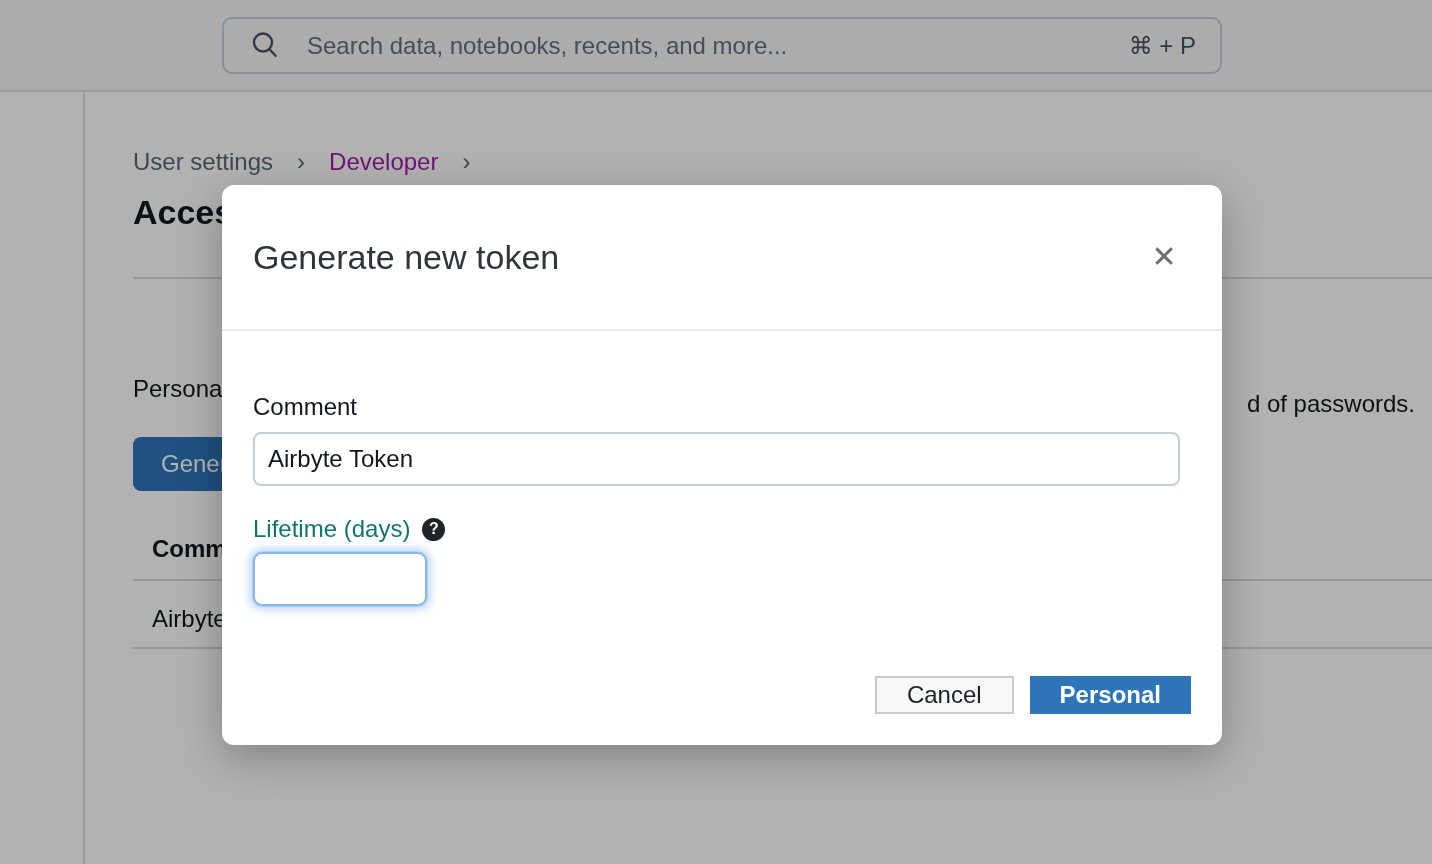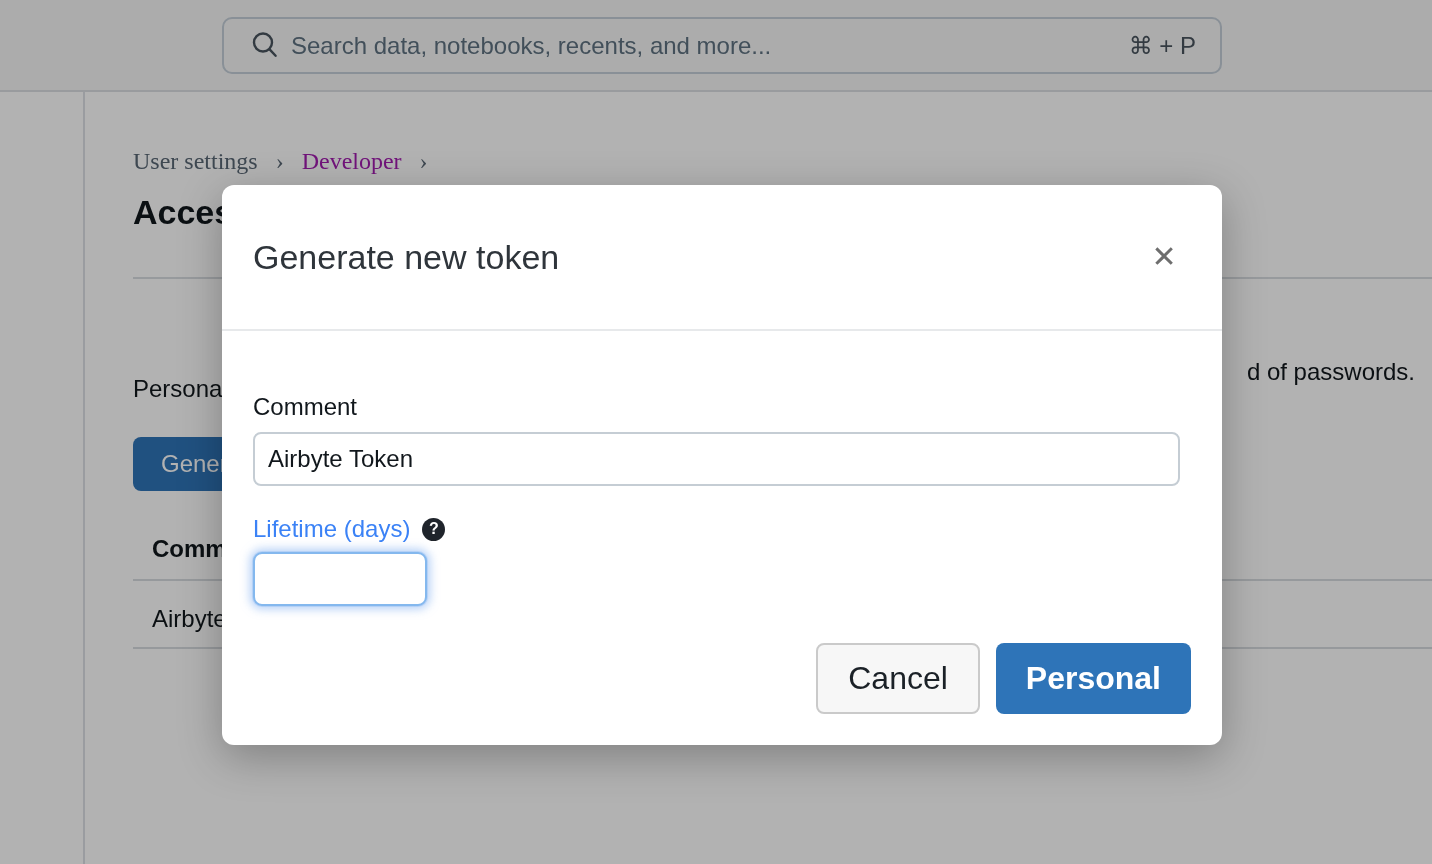--- a/index.html
+++ b/index.html
@@ -2,60 +2,60 @@
 <html><head>
 <meta charset="utf-8">
 <style>
   * { margin:0; padding:0; box-sizing:border-box; }
   html,body { width:1432px; height:864px; }
   body { font-family:"Liberation Sans","DejaVu Sans",sans-serif; color:#11171C; }
   .page { position:relative; width:1432px; height:864px; background:#ffffff; overflow:hidden; }
 
   
   .topbar { position:absolute; top:0; left:0; right:0; height:92px; background:#f6f7f7; border-bottom:2px solid #dbdfe2; }
-  .searchbar { position:absolute; left:222px; top:17px; width:1000px; height:57px; border:2px solid #c4ced8; border-radius:10px; display:flex; align-items:center; padding:0 24px 0 26px; gap:10px; background:transparent; }
+  .searchbar { position:absolute; left:222px; top:17px; width:1000px; height:57px; border:2px solid #c4ced8; border-radius:10px; display:flex; align-items:center; padding:0 24px 0 26px; gap:26px; background:transparent; }
   .searchbar svg { flex:0 0 auto; }
   .search-input { flex:1; border:none; outline:none; background:transparent; font-family:inherit; font-size:24px; color:#39434d; }
   .search-input::placeholder { color:#5F7281; opacity:1; }
   .search-shortcut { font-size:24px; color:#49545E; white-space:nowrap; }
 
   
   .side-divider { position:absolute; left:83px; top:92px; bottom:0; width:2px; background:#dde0e5; }
 
   
-  .breadcrumb { position:absolute; left:133px; top:148px; font-size:24px; display:flex; align-items:center; gap:18px; white-space:nowrap;font-family:Liberation Serif, serif; }
+  .breadcrumb { position:absolute; left:133px; top:148px; font-size:24px; display:flex; align-items:center; gap:24px; white-space:nowrap; }
   .crumb { color:#596775; text-decoration:none; cursor:pointer; }
   .crumb.link { color:#a21caf; }
   .crumb-sep { color:#596775; font-size:24px; }
   .page-title { position:absolute; left:133px; top:193px; font-size:34px; font-weight:700; color:#11171C; white-space:nowrap; }
   .rule-title { position:absolute; left:133px; right:0; top:277px; height:2px; background:#d9dde1; }
   .page-desc { position:absolute; left:133px; top:375px; width:1089px; font-size:24px; color:#11171C; white-space:nowrap; overflow:hidden; }
-  .page-desc-end { position:absolute; right:17px; top:358px; font-size:24px; color:#11171C; white-space:nowrap;text-align:center; }
+  .page-desc-end { position:absolute; right:17px; top:390px; font-size:24px; color:#11171C; white-space:nowrap;text-align:center; }
   .page-generate-btn { position:absolute; left:133px; top:437px; height:54px; padding:0 28px; background:#2E74B8; color:#ffffff; border:none; border-radius:8px; font-family:inherit; font-size:24px; display:flex; align-items:center; white-space:nowrap; cursor:pointer; }
   .table-head-cell { position:absolute; left:152px; top:535px; font-size:24px; font-weight:700; color:#11171C; white-space:nowrap; }
   .table-head-border { position:absolute; left:133px; right:0; top:579px; height:2px; background:#d7dce0; }
   .table-cell { position:absolute; left:152px; top:605px; font-size:24px; color:#11171C; white-space:nowrap; }
   .table-row-border { position:absolute; left:133px; right:0; top:647px; height:2px; background:#d7dce0; }
 
   
   .overlay { position:absolute; inset:0; background:rgba(0,0,0,0.30); }
   .modal { position:absolute; left:222px; top:185px; width:1000px; height:560px; background:#ffffff; border-radius:12px; box-shadow:0 12px 44px rgba(0,0,0,0.28); }
   .modal-header { position:absolute; top:0; left:0; right:0; height:146px; border-bottom:2px solid #e7e9eb; display:flex; align-items:center; padding:0 36px 0 31px; }
   .modal-title { flex:1; font-size:34px; font-weight:400; color:#2F353B; white-space:nowrap; }
   .modal-close { width:44px; height:44px; border:none; background:transparent; font-size:30px; line-height:44px; color:#6E6E6E; cursor:pointer; font-family:inherit; text-align:center; }
   .modal-body { position:absolute; top:146px; left:31px; right:42px; }
   .field-label { display:block; margin-top:62px; font-size:24px; color:#11171C; }
   .comment-input { display:block; margin-top:11px; width:100%; height:54px; border:2px solid #c5cdd4; border-radius:8px; font-family:inherit; font-size:24px; color:#11171C; padding:0 13px; outline:none; background:#fff; }
   .lifetime-row { display:flex; align-items:center; gap:12px; margin-top:29px; }
-  .lifetime-label { font-size:24px; color:#3b82f6; }
+  .lifetime-label { font-size:24px; color:#0f766e; }
   .help-badge { width:23px; height:23px; border-radius:50%; background:#1F242B; color:#ffffff; font-size:16px; font-weight:700; display:flex; align-items:center; justify-content:center; cursor:pointer; }
   .lifetime-input { display:block; margin-top:9px; width:174px; height:54px; border:2px solid #84B8EE; border-radius:9px; outline:none; font-family:inherit; font-size:24px; color:#11171C; padding:0 13px; background:#fff;
     box-shadow:0 0 0 1px rgba(140,185,240,0.35), 0 0 10px 3px rgba(120,170,240,0.55); }
   .modal-footer { position:absolute; left:0; right:31px; bottom:31px; display:flex; justify-content:flex-end; gap:16px; }
-  .btn { height:71px; border-radius:8px; font-family:inherit; font-size:32px; cursor:pointer; display:flex; align-items:center; white-space:nowrap; }
+  .btn { height:38px; border-radius:0; font-family:inherit; font-size:24px; cursor:pointer; display:flex; align-items:center; white-space:nowrap; }
   .btn-cancel { padding:0 30px; background:#F7F7F7; border:2px solid #CACACA; color:#1B2127; }
   .btn-generate { padding:0 30px; background:#2E74B8; border:none; color:#ffffff; font-weight:600; }
 </style>
 </head>
 <body>
 
 <div class="page">
 
   <div class="topbar">
     <div class="searchbar">

